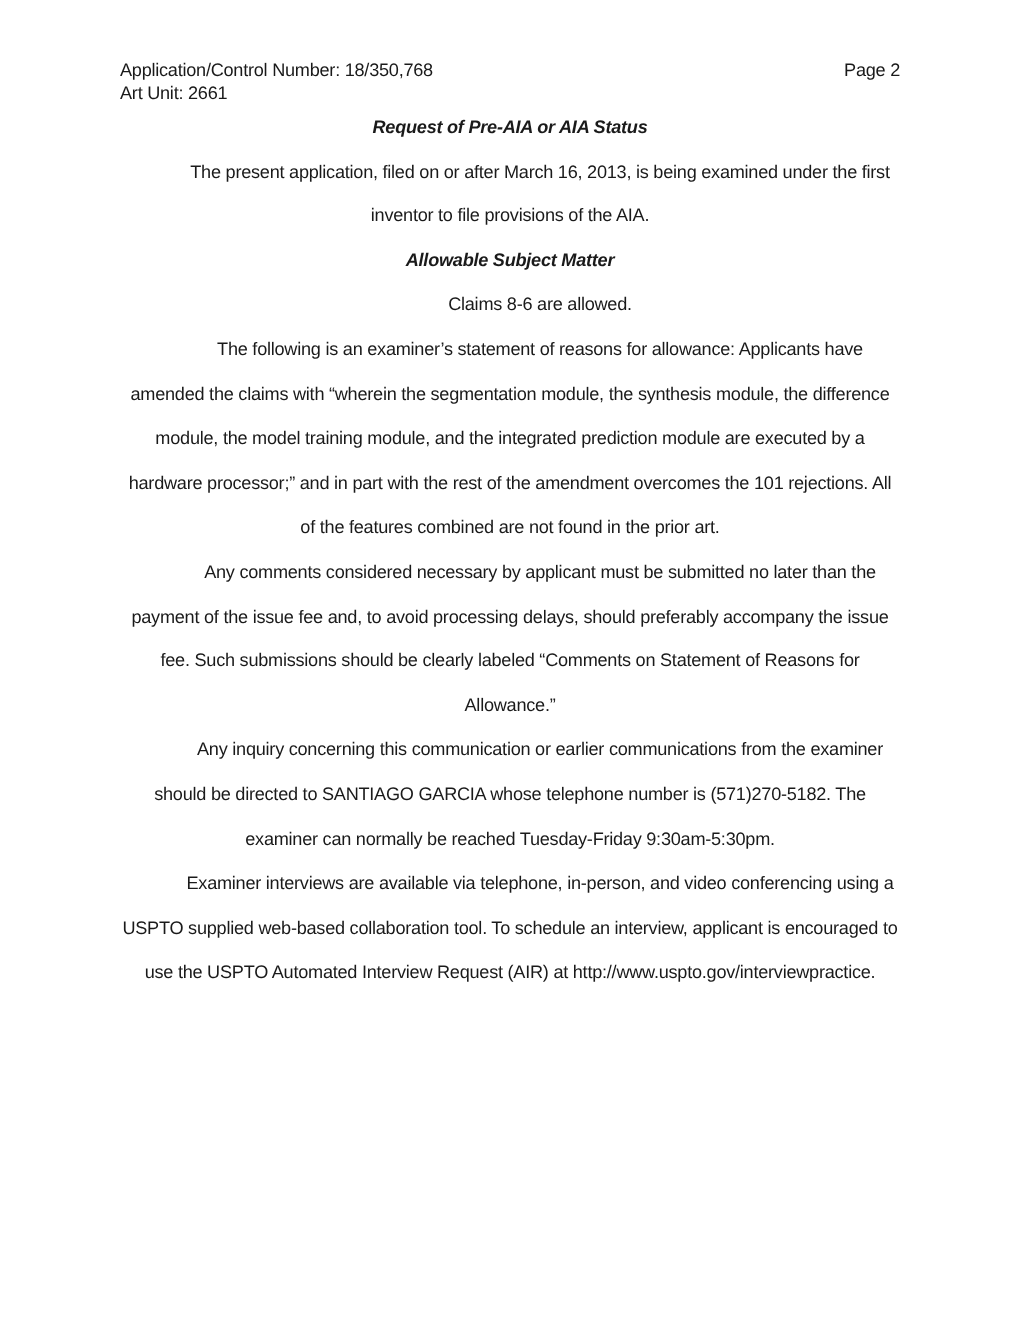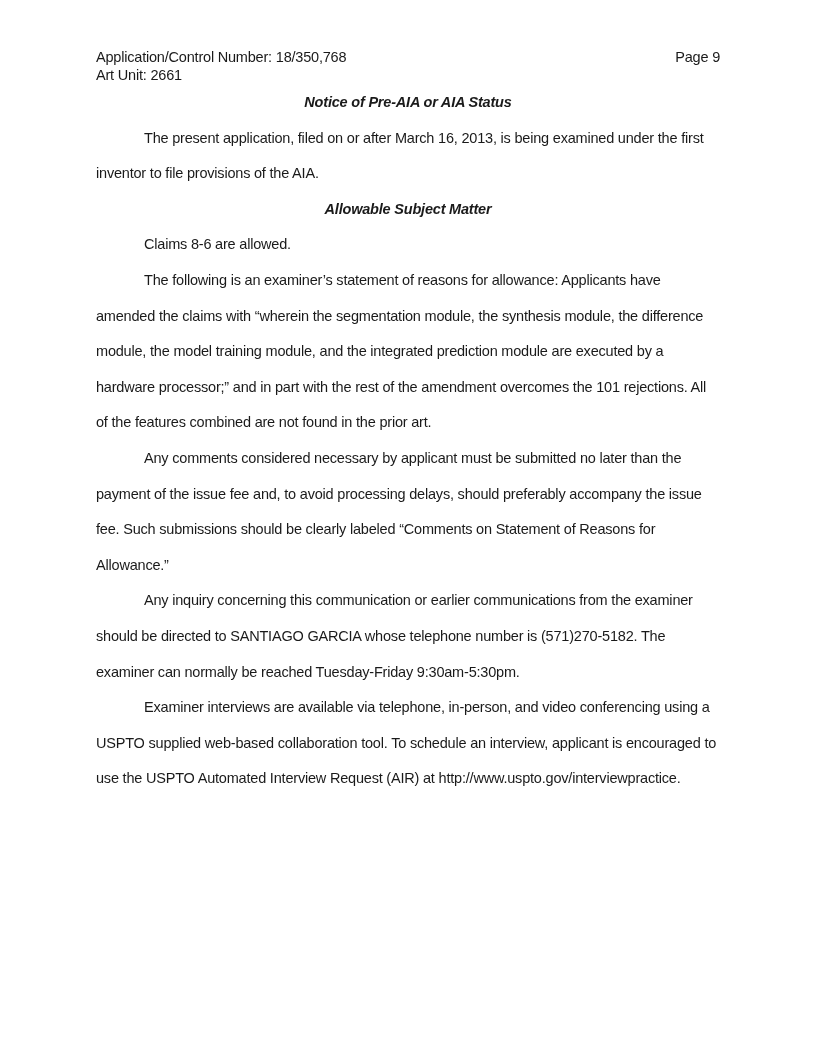--- a/index.html
+++ b/index.html
@@ -36,38 +36,38 @@
     font-weight: bold;
     font-style: italic;
     text-align: center;
     margin: 0;
     line-height: 35.6px;
   }
   .body-paragraph {
     margin: 0;
     text-indent: 48px;
     line-height: 35.6px;
-    text-align: left;
+    text-align: center;
   }
 </style>
 </head>
 <body>
 
 <div class="page">
 
   <div class="doc-header">
     <div class="doc-header-row">
       <span>Application/Control Number: 18/350,768</span>
-      <span>Page 9</span>
+      <span>Page 2</span>
     </div>
     <div>Art Unit: 2661</div>
   </div>
 
   <div class="content">
-    <h2 class="section-heading">Notice of Pre-AIA or AIA Status</h2>
+    <h2 class="section-heading">Request of Pre-AIA or AIA Status</h2>
 
     <p class="body-paragraph">The present application, filed on or after March 16, 2013, is being examined under the first inventor to file provisions of the AIA.</p>
 
     <h2 class="section-heading">Allowable Subject Matter</h2>
 
     <p class="body-paragraph">Claims 8-6 are allowed.</p>
 
 
     <p class="body-paragraph">The following is an examiner’s statement of reasons for allowance: Applicants have amended the claims with “wherein the segmentation module, the synthesis module, the difference module, the model training module, and the integrated prediction module are executed by a hardware processor;” and in part with the rest of the amendment overcomes the 101 rejections. All of the features combined are not found in the prior art.</p>
 

